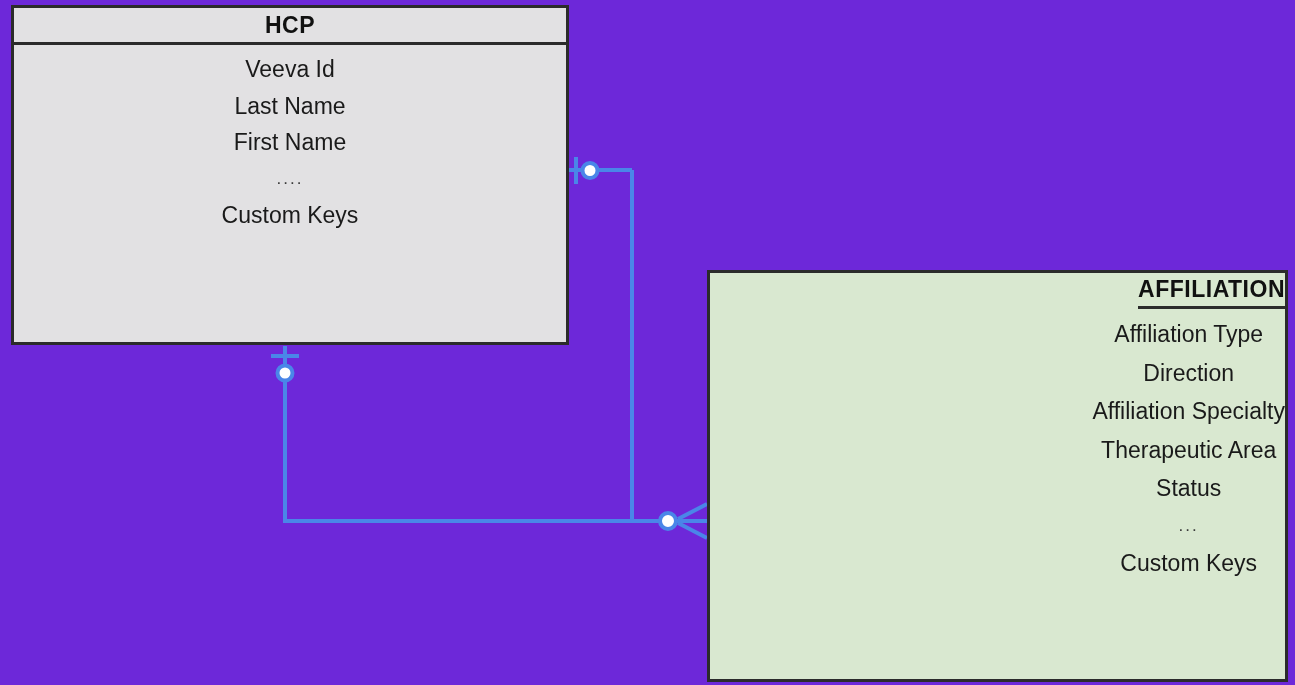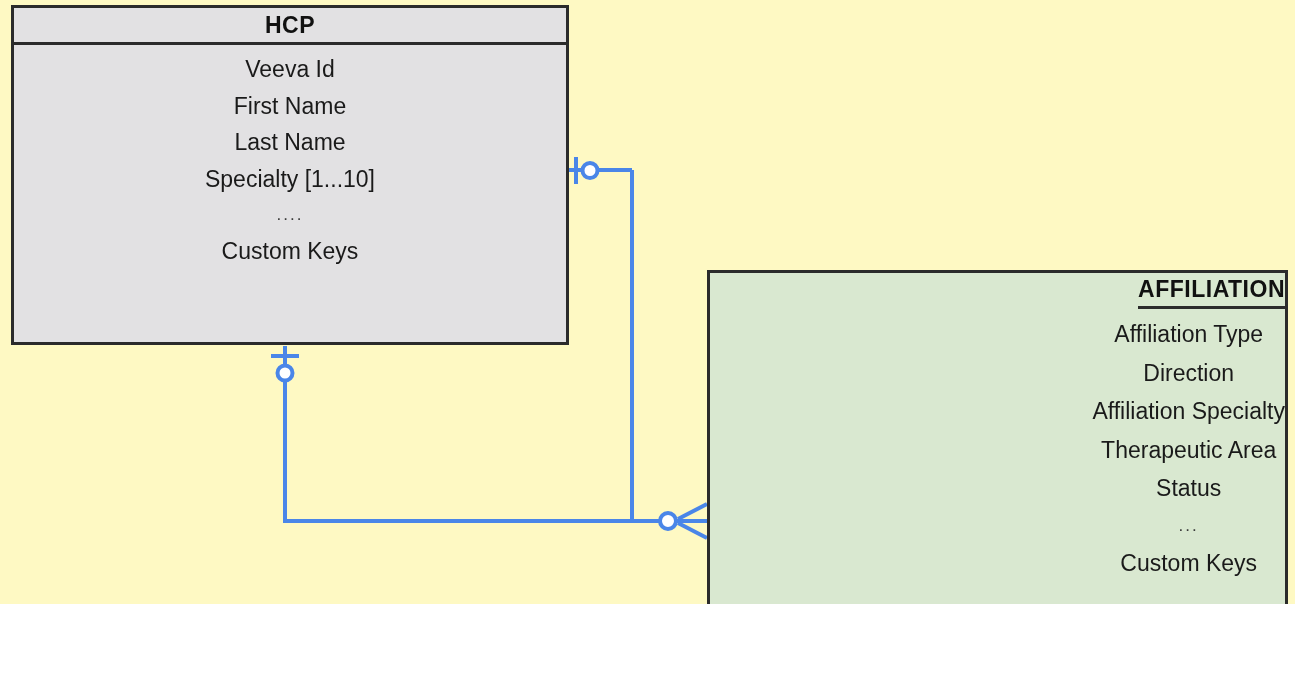--- a/index.html
+++ b/index.html
@@ -7,22 +7,22 @@
     margin: 0;
     padding: 0;
     background: #ffffff;
   }
   body {
     font-family: "Liberation Sans", sans-serif;
   }
   #canvas {
     position: relative;
     width: 1295px;
-    height: 604px;
-    background: #fef9c3;
+    height: 685px;
+    background: #6d28d9;
     overflow: hidden;
   }
 
   
   .entity {
     position: absolute;
     box-sizing: border-box;
     border: 3px solid #2b2b2b;
     display: flex;
     flex-direction: column;
@@ -128,23 +128,22 @@
       <path d="M 707 521 L 676 521" stroke="#4a86e8" stroke-width="4" fill="none"></path>
       <path d="M 707 504 L 678 519" stroke="#4a86e8" stroke-width="4" fill="none"></path>
       <path d="M 707 538 L 678 523" stroke="#4a86e8" stroke-width="4" fill="none"></path>
     </g>
   </svg>
 
   <div class="entity" id="entity-hcp">
     <div class="entity-title">HCP</div>
     <div class="entity-attrs">
       <span class="attr">Veeva Id</span>
+      <span class="attr">Last Name</span>
       <span class="attr">First Name</span>
-      <span class="attr">Last Name</span>
-      <span class="attr">Specialty [1...10]</span>
       <span class="attr ellipsis">....</span>
       <span class="attr">Custom Keys</span>
     </div>
   </div>
 
   <div class="entity" id="entity-affiliation">
     <div class="entity-title">AFFILIATION</div>
     <div class="entity-attrs">
       <span class="attr">Affiliation Type</span>
       <span class="attr">Direction</span>

